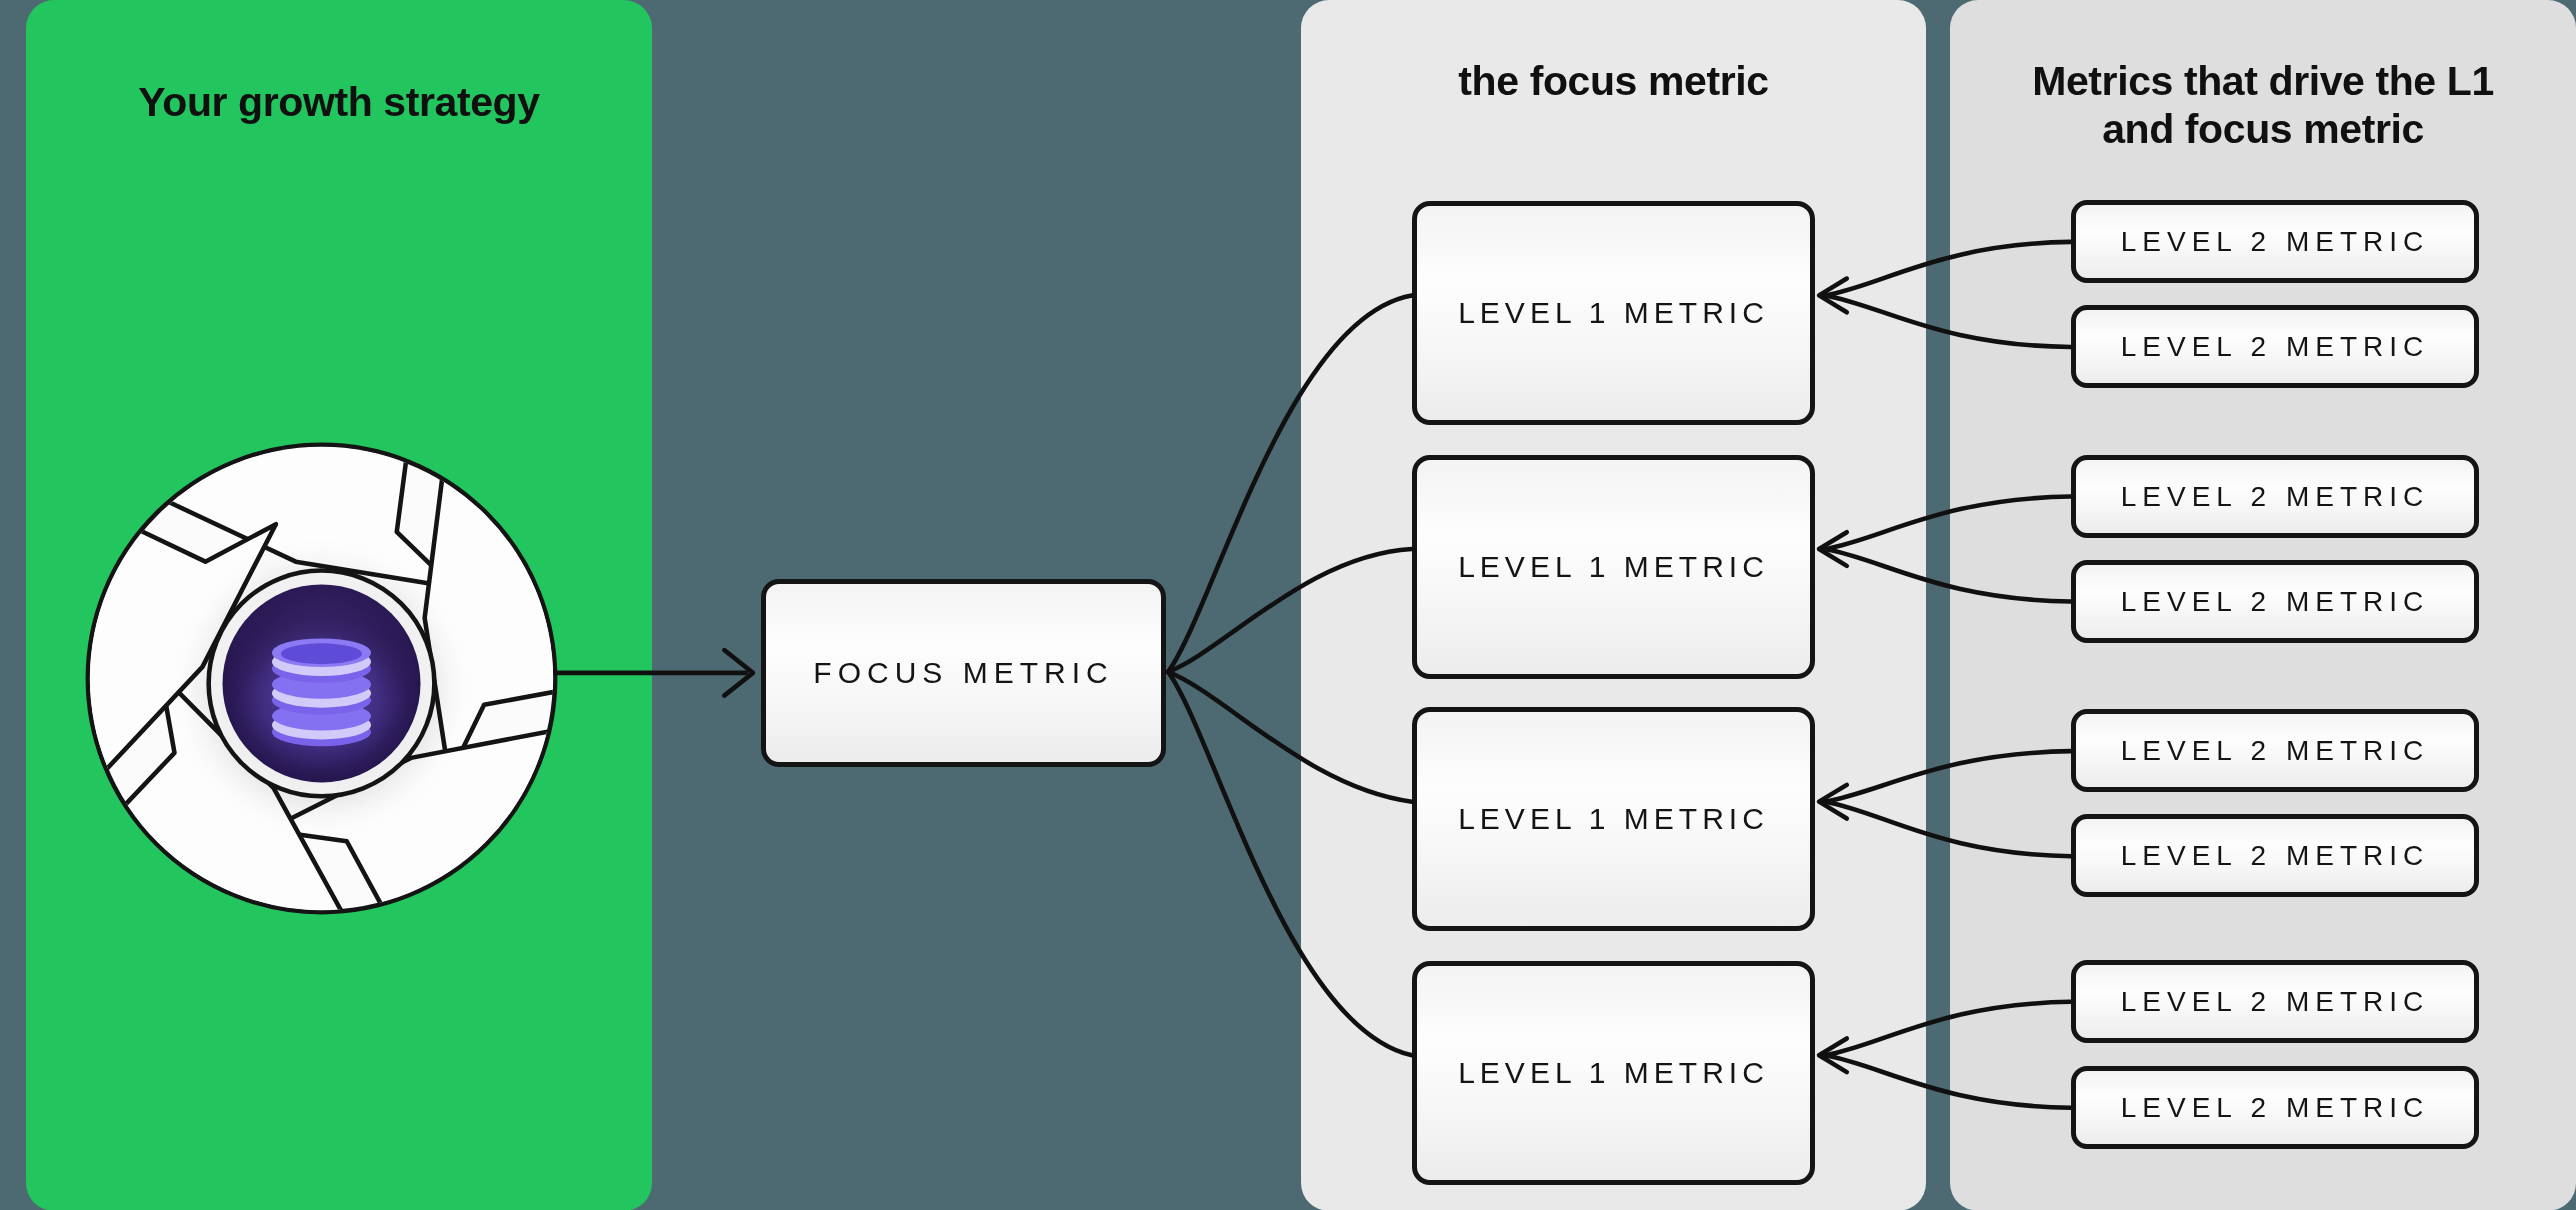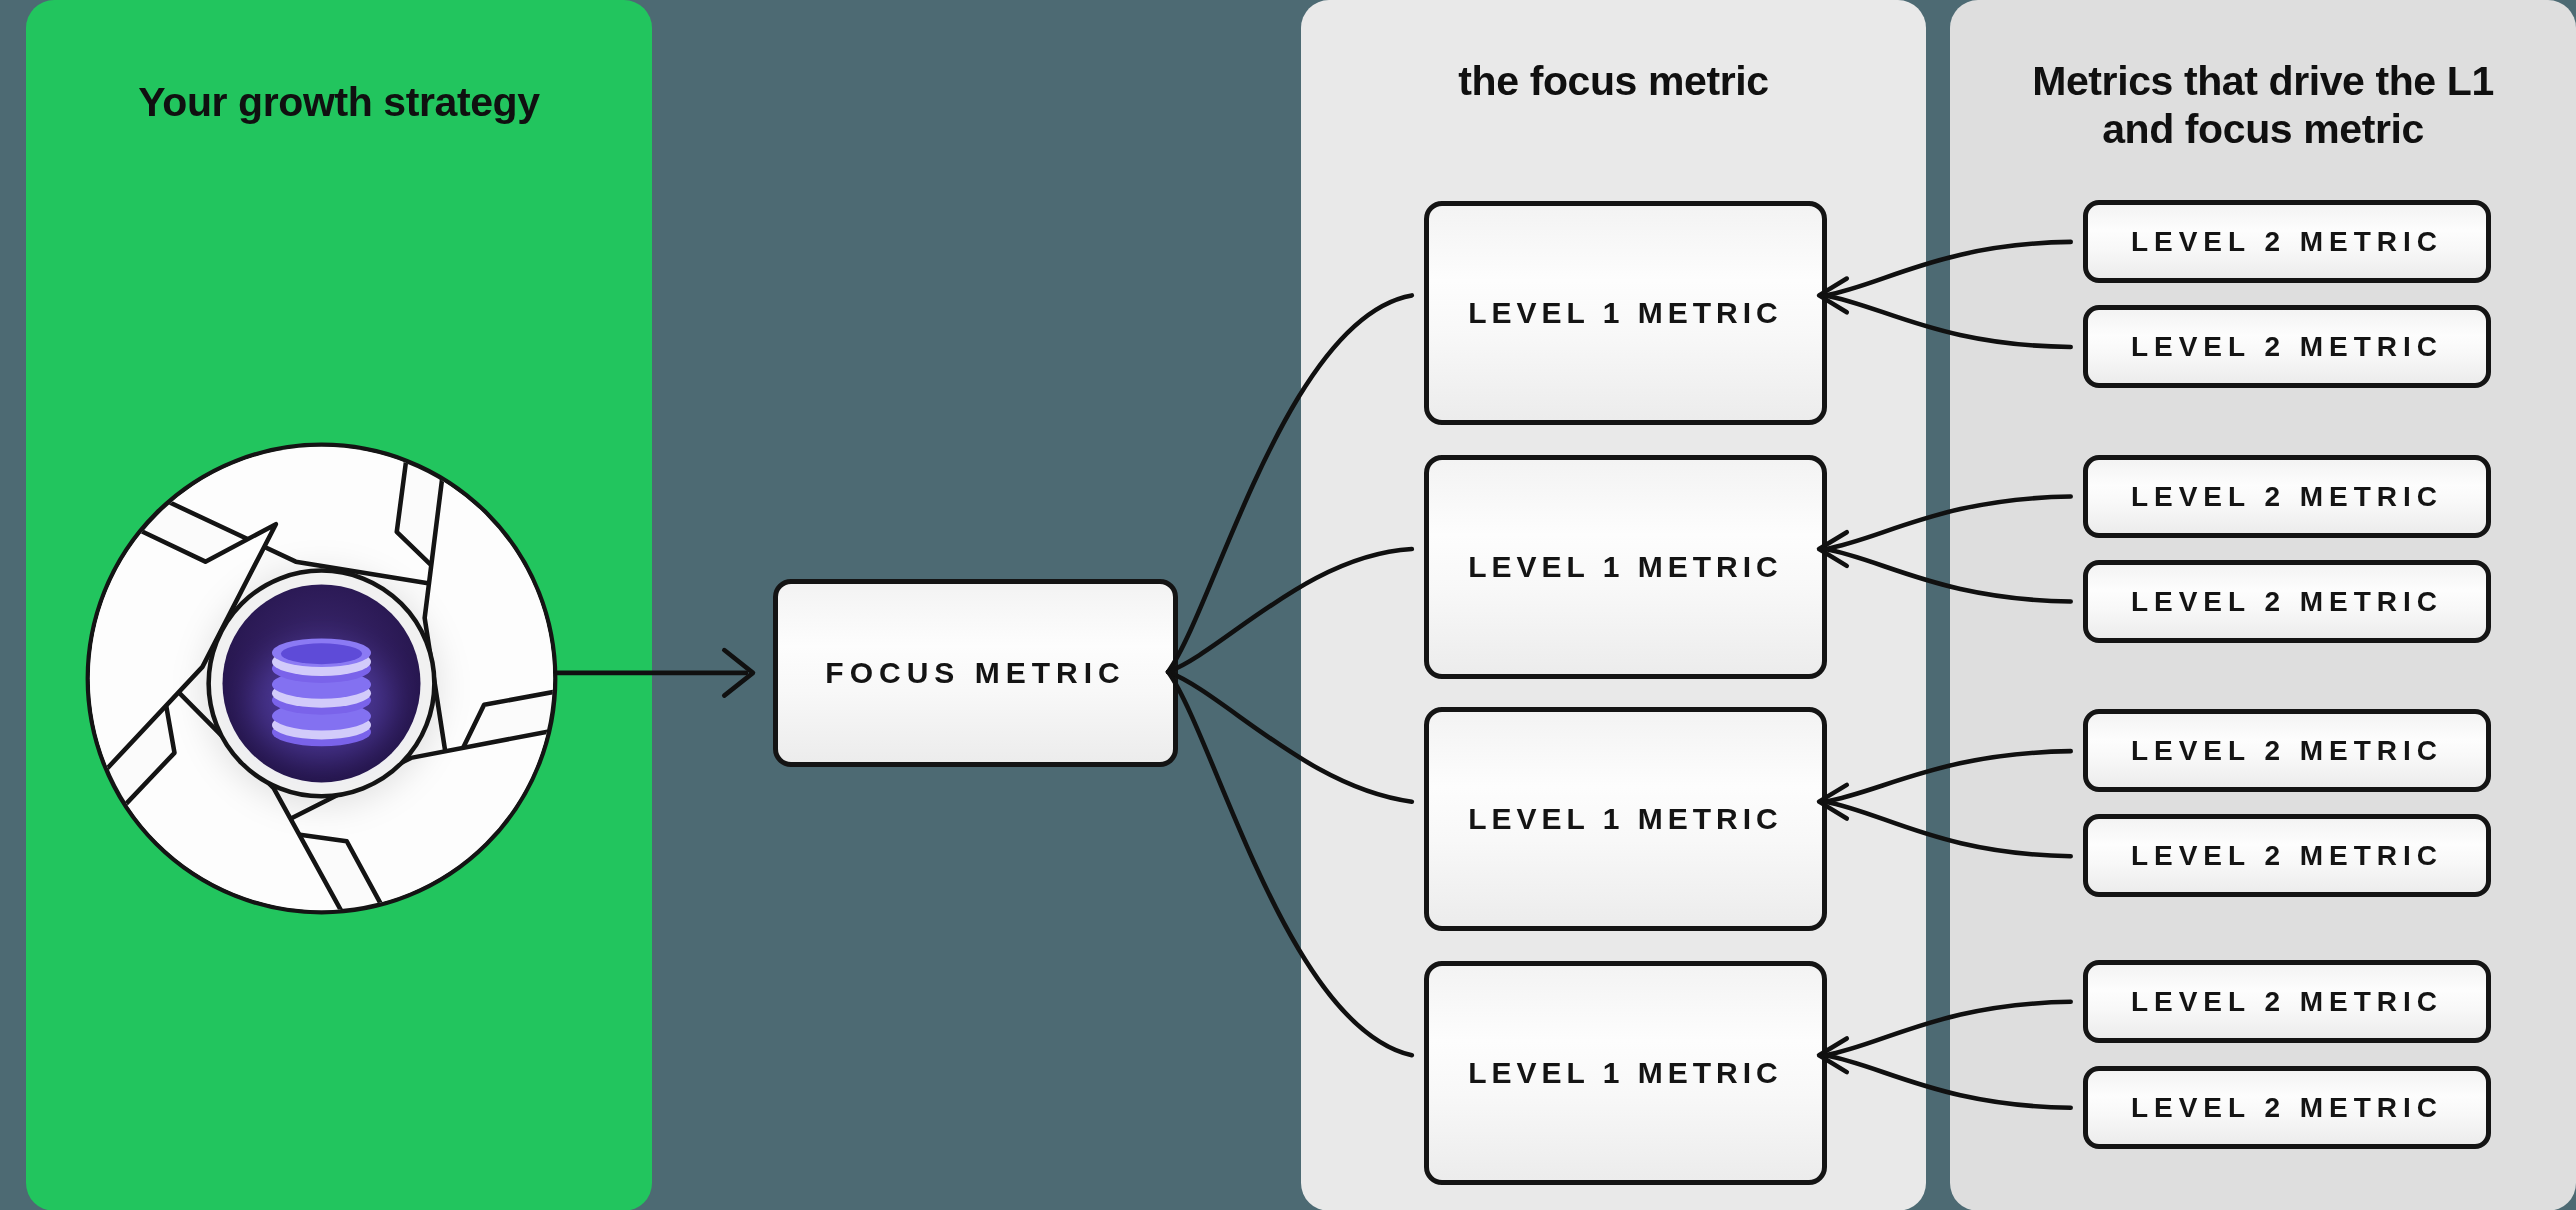--- a/index.html
+++ b/index.html
@@ -32,23 +32,22 @@
   .panel-header span{display:block;}
 
   .node{
     position:absolute;
     box-sizing:border-box;
     border:5px solid #141414;
     border-radius:18px;
     background:linear-gradient(180deg,#f3f3f3 0%,#fdfdfd 35%,#f8f8f8 60%,#ececec 100%);
     display:flex;align-items:center;justify-content:center;
     color:#141414;
-    font-weight:700;
+    font-weight:400;
     text-align:center;
-    margin-left:12px;
   }
   .focus-node{
     left:761px;top:579px;width:405px;height:188px;
     font-size:30px;letter-spacing:6px;
   }
   .l1-node{
     left:1412px;width:403px;height:224px;
     font-size:30px;letter-spacing:5px;
   }
   .l2-node{

